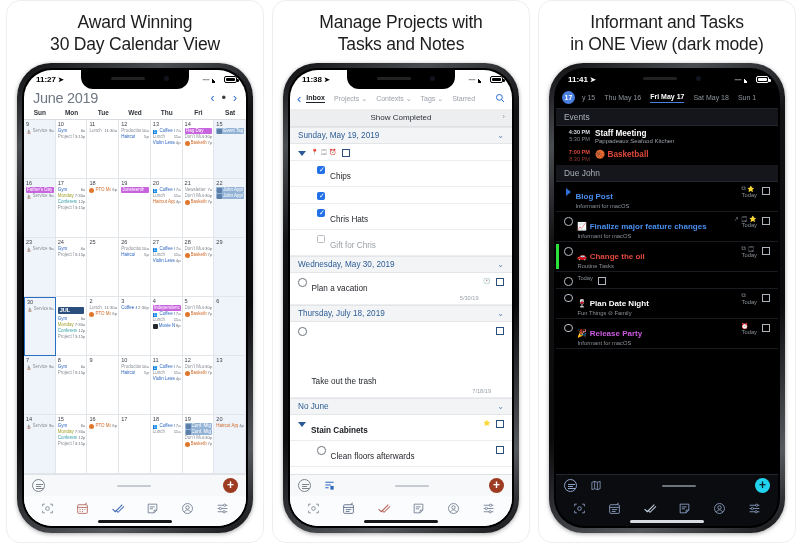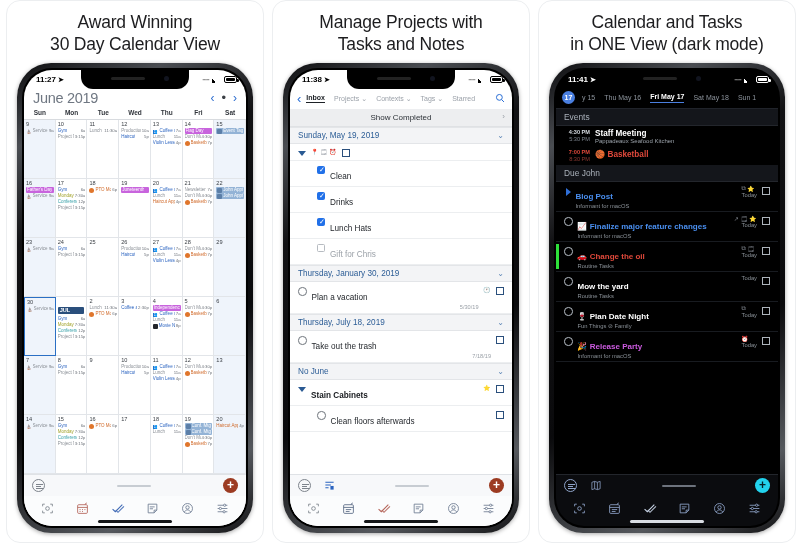--- a/index.html
+++ b/index.html
@@ -840,56 +840,55 @@
                 <span class="rowicons">
                   <span>📍</span>
                   <span>🗒</span>
                   <span>⏰</span>
                 </span>
                 <span class="rowbox"></span>
               </div>
               <div class="trow">
                 <span class="subind"></span>
                 <span class="cb on"></span>
-                <span style="flex:1 1 auto;"><span class="tlabel ">Clean</span></span>
+                <span style="flex:1 1 auto;"><span class="tlabel ">Chips</span></span>
               </div>
               <div class="trow">
                 <span class="subind"></span>
                 <span class="cb on"></span>
-                <span style="flex:1 1 auto;"><span class="tlabel ">Drinks</span></span>
               </div>
               <div class="trow">
                 <span class="subind"></span>
                 <span class="cb on"></span>
-                <span style="flex:1 1 auto;"><span class="tlabel ">Lunch Hats</span></span>
+                <span style="flex:1 1 auto;"><span class="tlabel ">Chris Hats</span></span>
               </div>
               <div class="trow">
                 <span class="subind"></span>
                 <span class="cb empty"></span>
                 <span style="flex:1 1 auto;"><span class="tlabel  muted">Gift for Chris</span></span>
               </div>
               <div class="sec-head">
-                <span>Thursday, January 30, 2019</span>
+                <span>Wednesday, May 30, 2019</span>
                 <span class="chev">⌄</span>
               </div>
               <div class="trow">
                 <span class="radio"></span>
                 <span style="flex:1 1 auto;"><span class="tlabel ">Plan a vacation</span><div class="tmeta">5/30/19</div></span>
                 <span class="rowicons">
                   <span>🕐</span>
                 </span>
                 <span class="rowbox"></span>
               </div>
               <div class="sec-head">
                 <span>Thursday, July 18, 2019</span>
                 <span class="chev">⌄</span>
               </div>
               <div class="trow">
                 <span class="radio"></span>
-                <span style="flex:1 1 auto;"><span class="tlabel ">Take out the trash</span><div class="tmeta">7/18/19</div></span>
+                <span style="flex:1 1 auto;margin-top:44px;"><span class="tlabel ">Take out the trash</span><div class="tmeta">7/18/19</div></span>
                 <span class="rowbox"></span>
               </div>
               <div class="sec-head">
                 <span>No June</span>
                 <span class="chev">⌄</span>
               </div>
               <div class="trow">
                 <span class="caret-d"></span>
                 <span style="flex:1 1 auto;"><span class="tlabel bold">Stain Cabinets</span></span>
                 <span class="rowicons">
@@ -966,21 +965,21 @@
               </span>
             <span class="homebar"></span>
           </div>
         </div>
       </div>
     </div>
   </div>
 
   <div class="card">
     <div class="headline">
-      <div>Calendar and Tasks</div>
+      <div>Informant and Tasks</div>
       <div>in ONE View (dark mode)</div>
     </div>
 
     <div class="phone">
       <div class="bezel">
         <div class="screen dark">
           <div class="notch">
               <span class="spk"></span>
               <span class="cam"></span>
             </div>
@@ -1065,21 +1064,20 @@
                   <span class="rowicons">
                     <span>⧉</span>
                     <span>🗒</span>
                   </span>
                   <div class="d-due">Today</div>
                 </span>
                 <span class="d-box"></span>
               </div>
               <div class="d-trow">
                 <span class="d-radio"></span>
-                <span style="flex:1 1 auto;"><span class="d-title" style="color:#ffffff">Mow the yard</span><div class="d-sub">Routine Tasks</div></span>
                 <span style="text-align:right;">
                   <div class="d-due">Today</div>
                 </span>
                 <span class="d-box"></span>
               </div>
               <div class="d-trow">
                 <span class="d-radio"></span>
                 <span style="flex:1 1 auto;"><span class="d-title" style="color:#ffffff">🍷 Plan Date Night</span><div class="d-sub">Fun Things   ⊘ Family</div></span>
                 <span style="text-align:right;">
                   <span class="rowicons">

